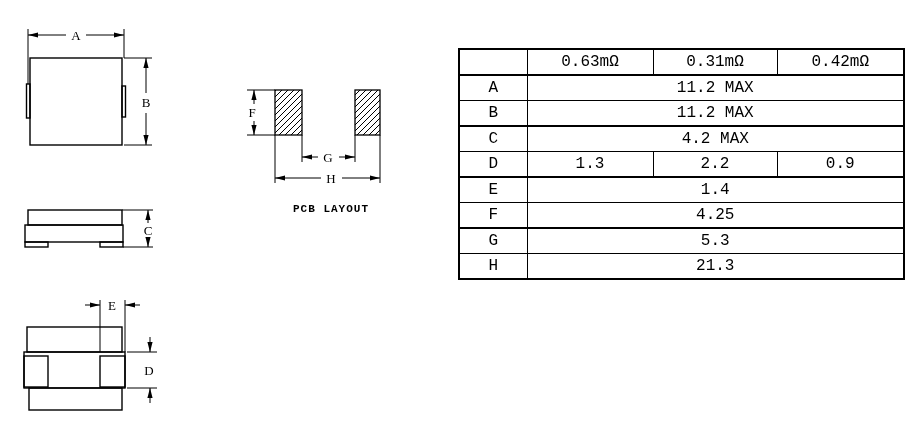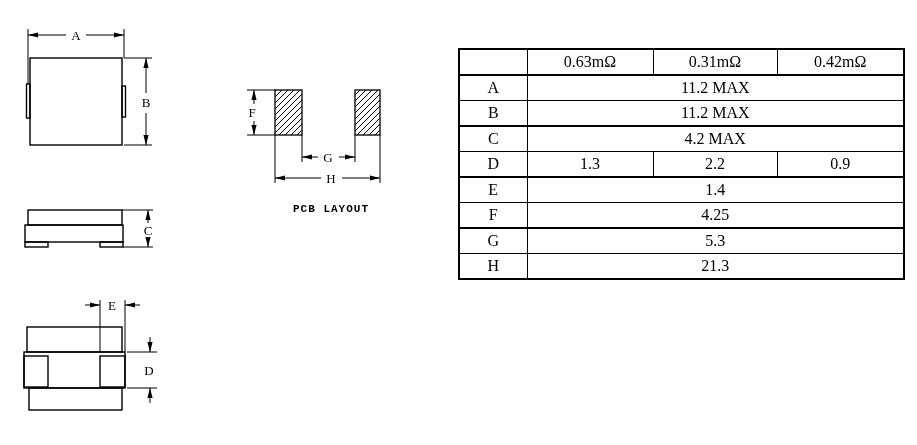--- a/index.html
+++ b/index.html
@@ -45,20 +45,21 @@
   table.dims td, table.dims th {
     border: 1px solid #000;
     height: 24px;
     text-align: center;
     vertical-align: middle;
     font-size: 16px;
     font-weight: normal;
     padding: 0;
     overflow: hidden;
     white-space: nowrap;
+    font-family: Liberation Mono, monospace;
   }
   table.dims tr.thick td, table.dims tr.thick th { border-bottom-width: 2px; }
 </style>
 </head>
 <body>
 
 <div class="canvas">
 
   <svg width="460" height="445" viewBox="0 0 460 445">
     <defs>

